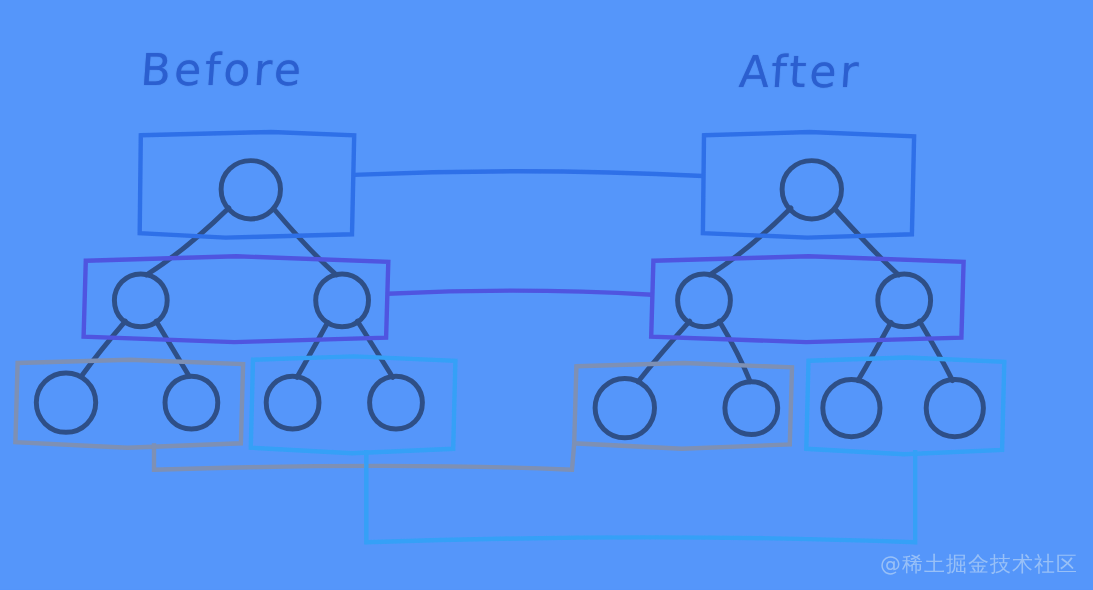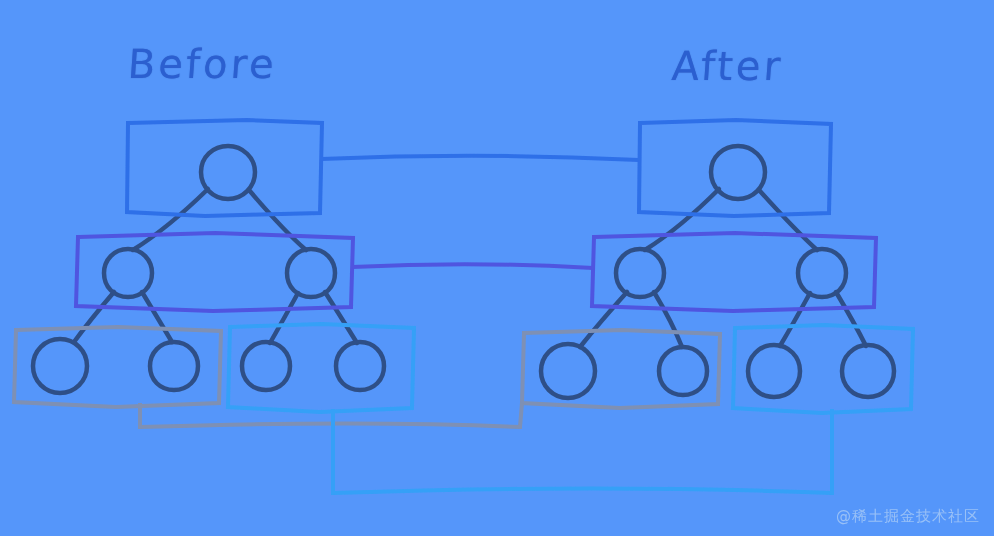--- a/index.html
+++ b/index.html
@@ -22,21 +22,21 @@
     transform:skewX(-4deg);
     text-shadow:0 0 1px rgba(40,80,170,.55);
     user-select:none;
   }
   #label-before{left:128px;top:41px;}
   #label-after{left:672px;top:43px;}
   #watermark{
     position:absolute;
     right:14px;bottom:10px;
     color:#9cc3f7;
-    font-size:15px;
+    font-size:19px;
     letter-spacing:1px;
     opacity:.95;
     white-space:nowrap;
     user-select:none;
   }
 </style>
 </head>
 <body style="background: rgb(85, 150, 250);">
 
 <div id="stage">

